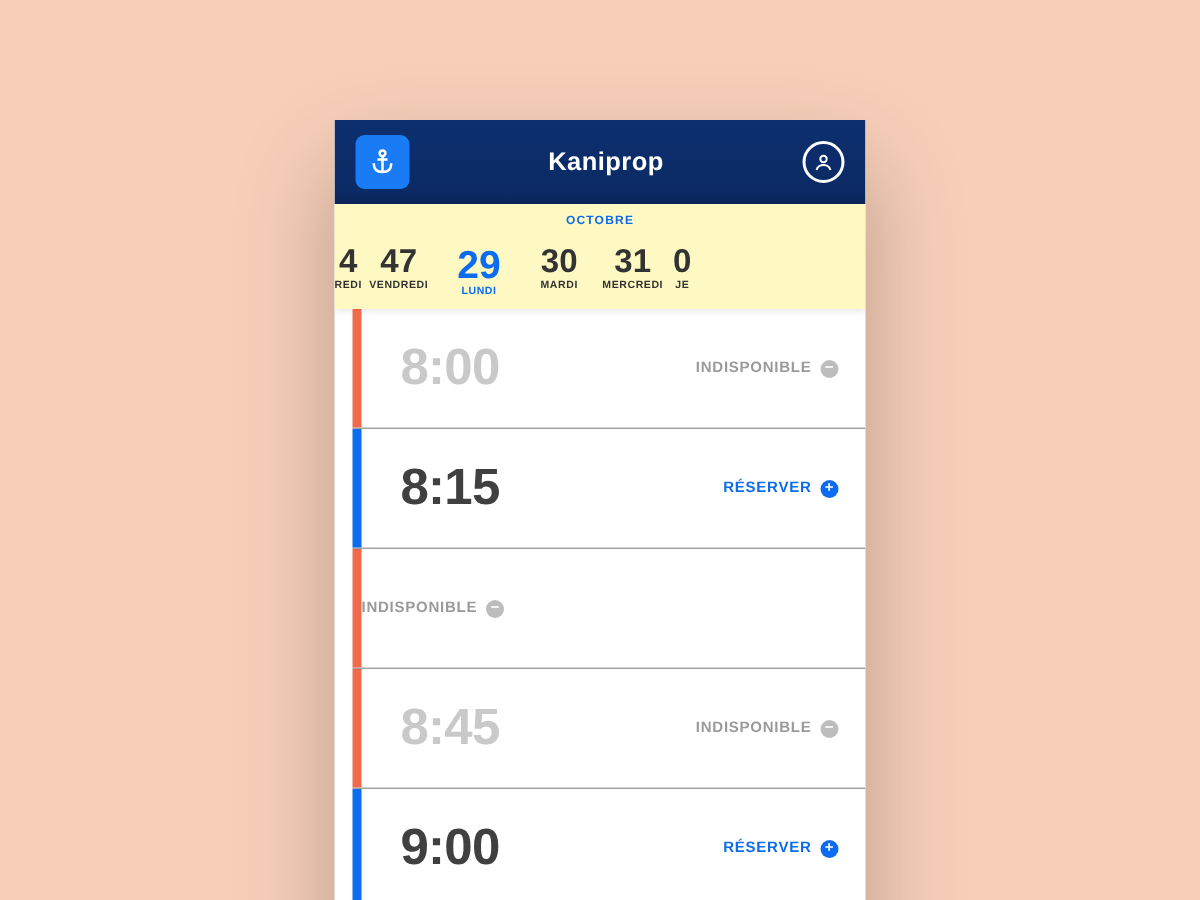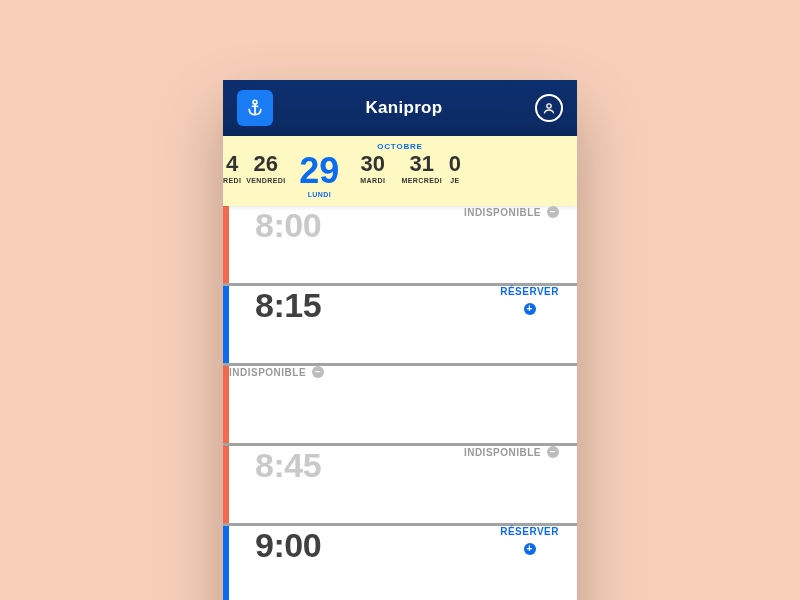--- a/index.html
+++ b/index.html
@@ -13,32 +13,32 @@
   .profile { width:28px; height:28px; border:2px solid #fff; border-radius:50%; display:flex; align-items:center; justify-content:center; }
   .profile svg{width:16px;height:16px;}
   .datebar { background:#fef9c3; height:70px; position:relative; box-shadow:0 2px 4px rgba(0,0,0,.08); display:flex; align-items:flex-end; overflow:hidden; }
   .month { position:absolute; left:50%; transform:translateX(-50%); top:6px; font-size:8px; font-weight:800; letter-spacing:.8px; color:#0b6cf0; }
   .days { display:flex; width:100%; }
   .day { flex:0 0 49px; text-align:center; padding-bottom:8px; }
   .day.partial-l{flex:0 0 17px;}
   .day.partial-r{flex:0 0 17px;}
   .day .num { font-size:22px; font-weight:800; color:#333; line-height:1; }
   .day .lbl { font-size:7px; font-weight:700; letter-spacing:.4px; color:#333; margin-top:2px; }
-  .day.selected .num{ color:#0b6cf0; font-size:36px; }
+  .day.selected .num{ color:#0b6cf0; font-size:26px; }
   .day.selected .lbl{ color:#0b6cf0; }
   .day.selected { flex:0 0 58px; }
   .slots { }
-  .slot { height:80px; display:flex; align-items:flex-start; position:relative; border-bottom:3px solid #a3a3a3; }
+  .slot { height:80px; display:flex; align-items:center; position:relative; border-bottom:1px solid #a3a3a3;margin-left:12px; }
   .edge { width:6px; height:100%; }
   .edge.blue{background:#0b6cf0;}
   .edge.orange{background:#f26a4d;box-shadow:inset 0 1px 0 rgba(0,0,0,.05);}
   .time { flex:1; padding-left:26px; font-size:34px; font-weight:900; color:#c9c9c9; letter-spacing:-.5px; }
   .slot.available .time{ color:#404040; }
   .action { padding-right:18px; display:flex; align-items:center; gap:6px; font-size:10px; font-weight:800; letter-spacing:.5px; color:#9a9a9a; }
-  .slot.available .action{ color:#0b6cf0;flex-direction:column; }
+  .slot.available .action{ color:#0b6cf0; }
   .badge{ width:12px;height:12px;border-radius:50%;display:flex;align-items:center;justify-content:center;font-size:10px;line-height:1;font-weight:900;}
   .badge.minus{background:#bdbdbd;color:#fff;}
   .badge.plus{background:#0b6cf0;color:#fff;}
 </style>
 </head>
 <body>
 
 <div class="phone">
 
   <div class="header">
@@ -60,21 +60,21 @@
   </div>
 
   <div class="datebar">
     <div class="month">OCTOBRE</div>
     <div class="days" id="days">
         <div class="day partial-l">
           <div class="num">4</div>
           <div class="lbl">REDI</div>
         </div>
         <div class="day">
-          <div class="num">26</div>
+          <div class="num">47</div>
           <div class="lbl">VENDREDI</div>
         </div>
         <div class="day selected">
           <div class="num">29</div>
           <div class="lbl">LUNDI</div>
         </div>
         <div class="day">
           <div class="num">30</div>
           <div class="lbl">MARDI</div>
         </div>

